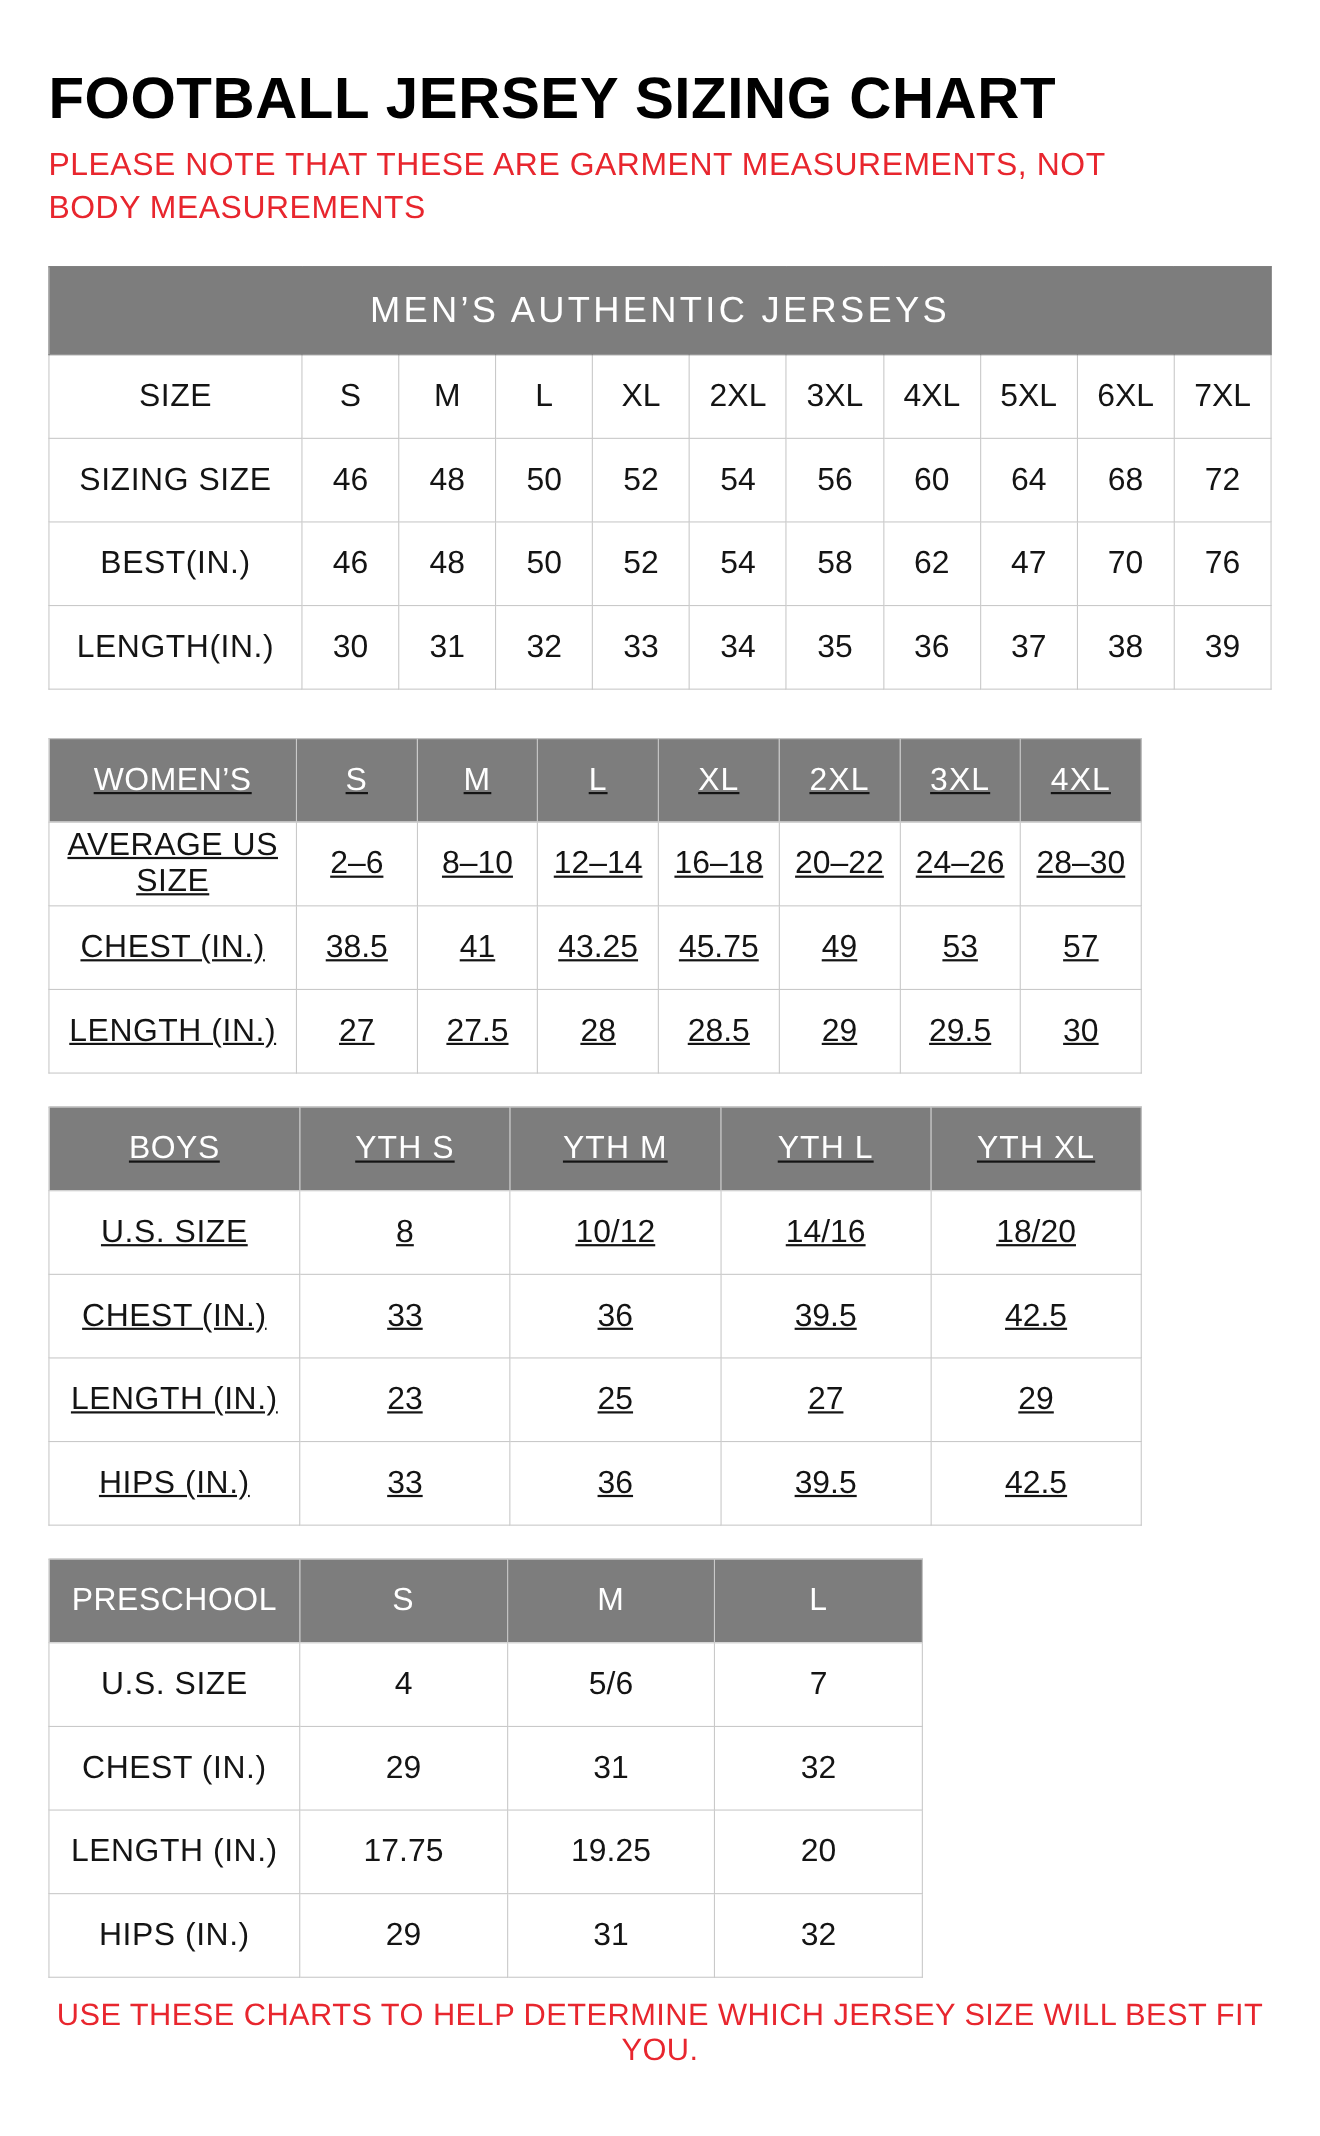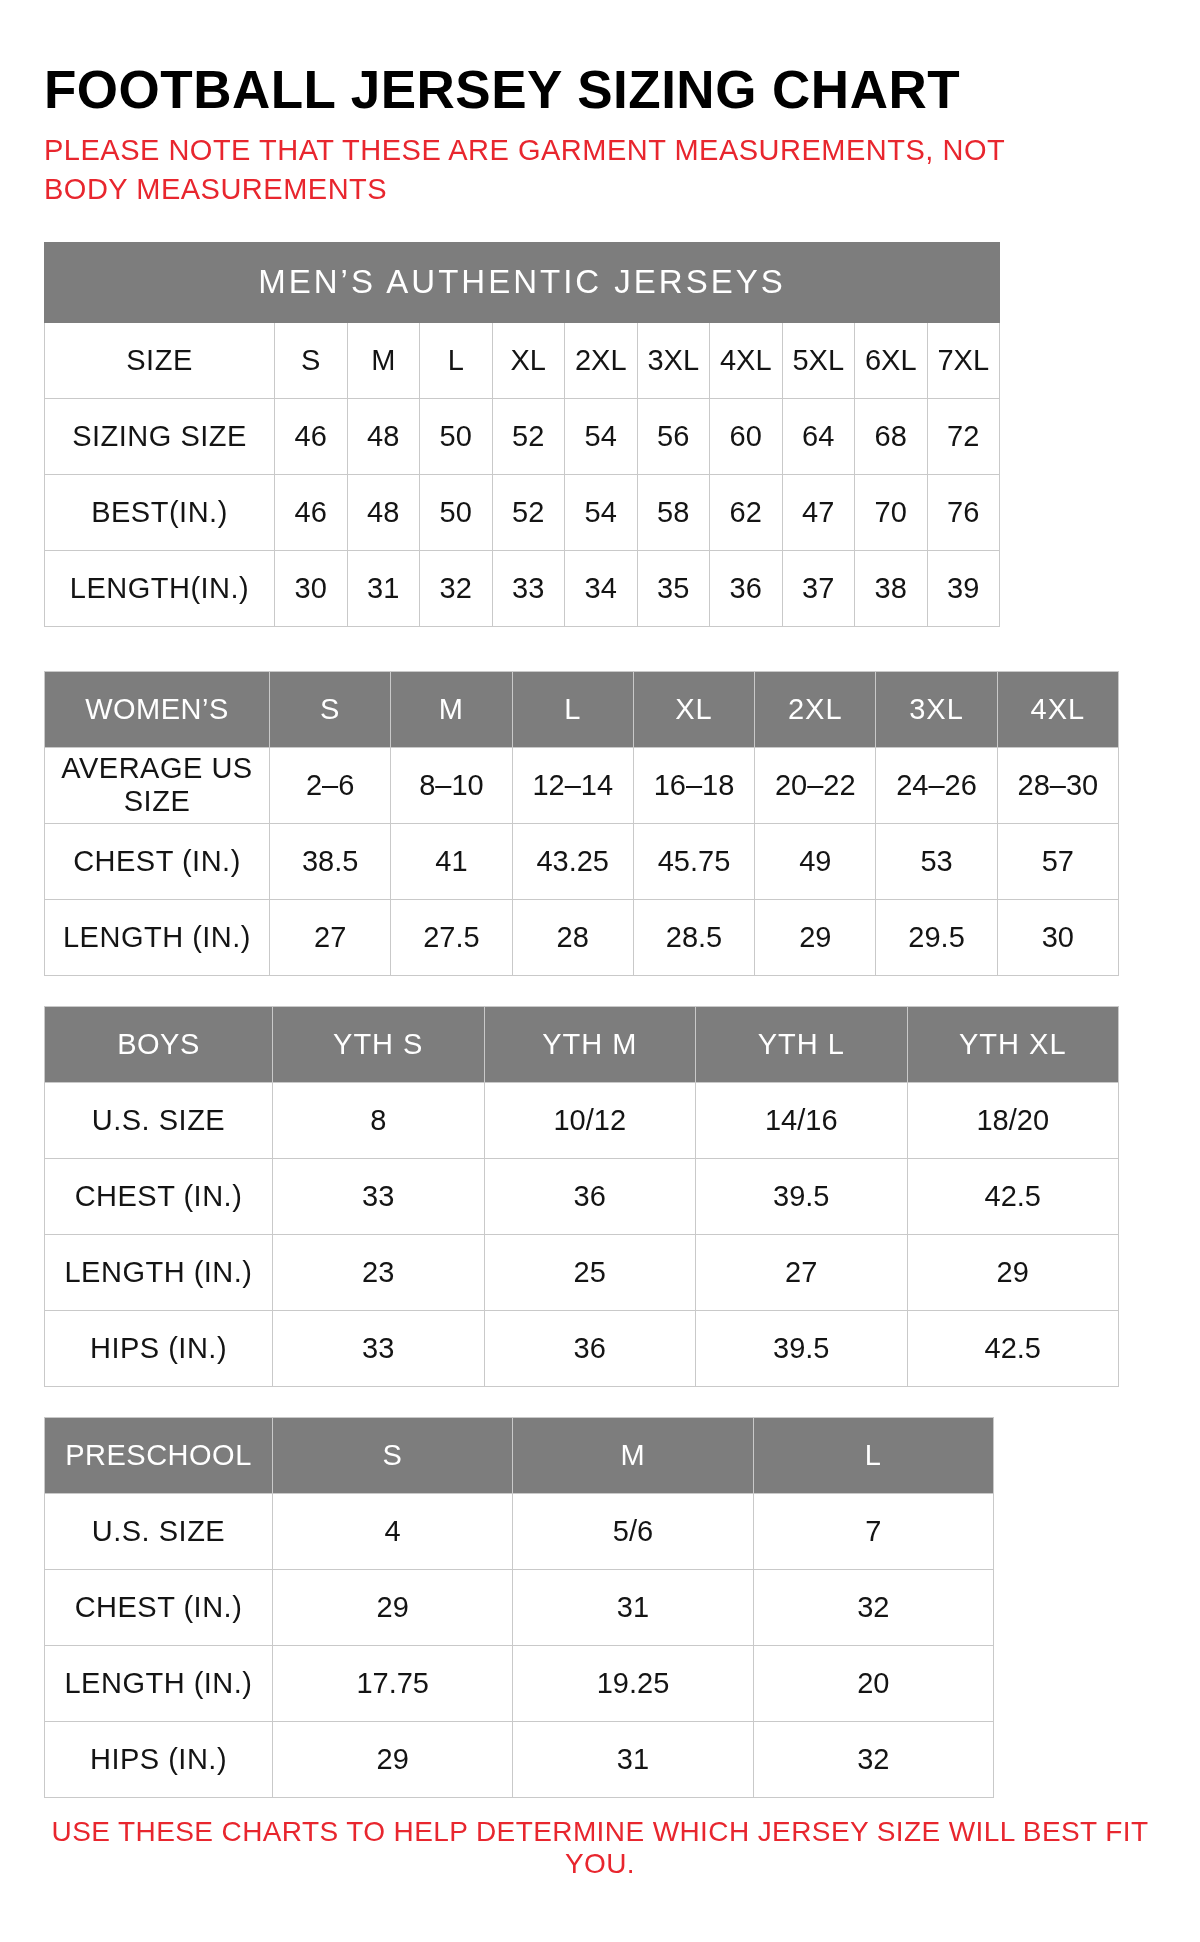--- a/index.html
+++ b/index.html
@@ -58,23 +58,23 @@
     letter-spacing: 3px;
     height: 80px;
   }
   .tbl td.head {
     background: var(--gray);
     color: #ffffff;
     letter-spacing: 1px;
   }
   .tbl td.label { letter-spacing: 0.5px; }
 
-  .men table { width: 956px; }
-  .women table, .boys table { width: 1075px; }
-  .preschool table { width: 950px; padding-left: 40px; }
+  .men table { width: 1112px; }
+  .women table, .boys table { width: 994px; text-decoration: underline; }
+  .preschool table { width: 795px; padding-left: 40px; }
 
   .women { margin-top: 44px; }
   .boys { margin-top: 30px; }
   .preschool { margin-top: 30px; }
 
   .footer {
     margin: 18px 0 0 0;
     font-size: 28px;
     letter-spacing: 0.4px;
     color: var(--red);

